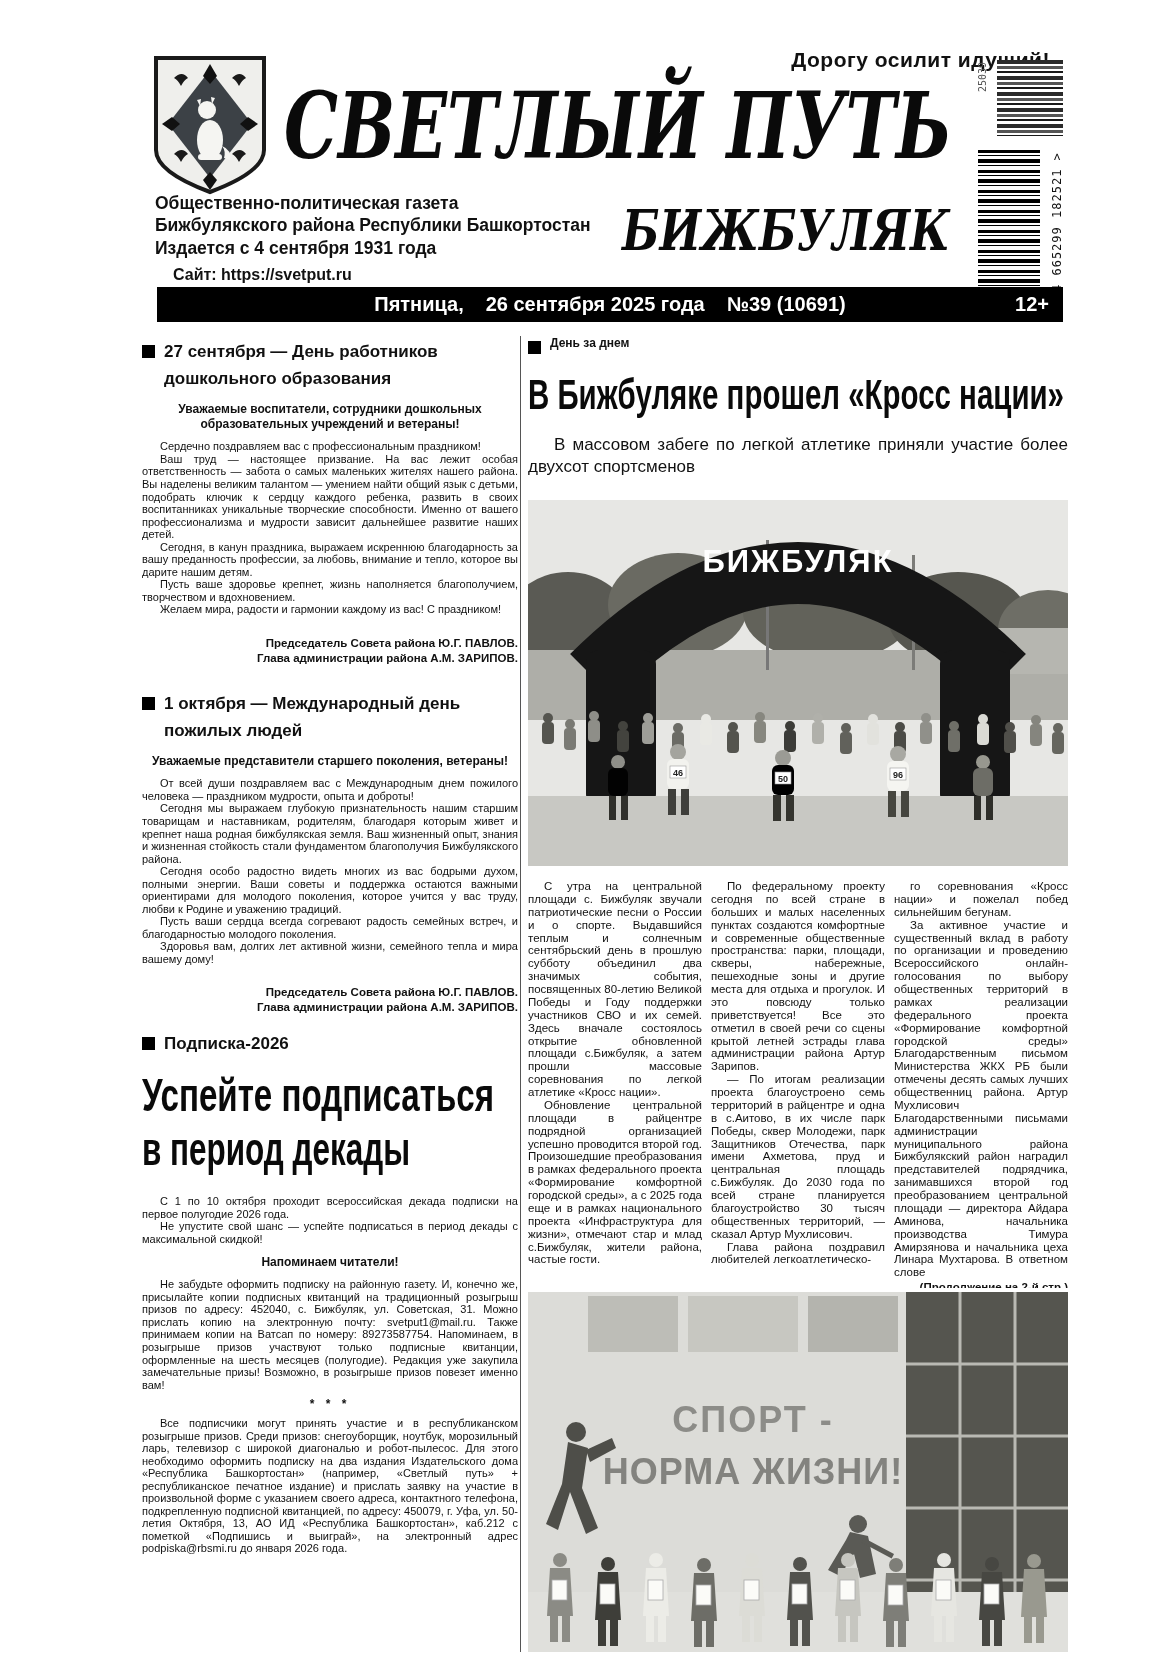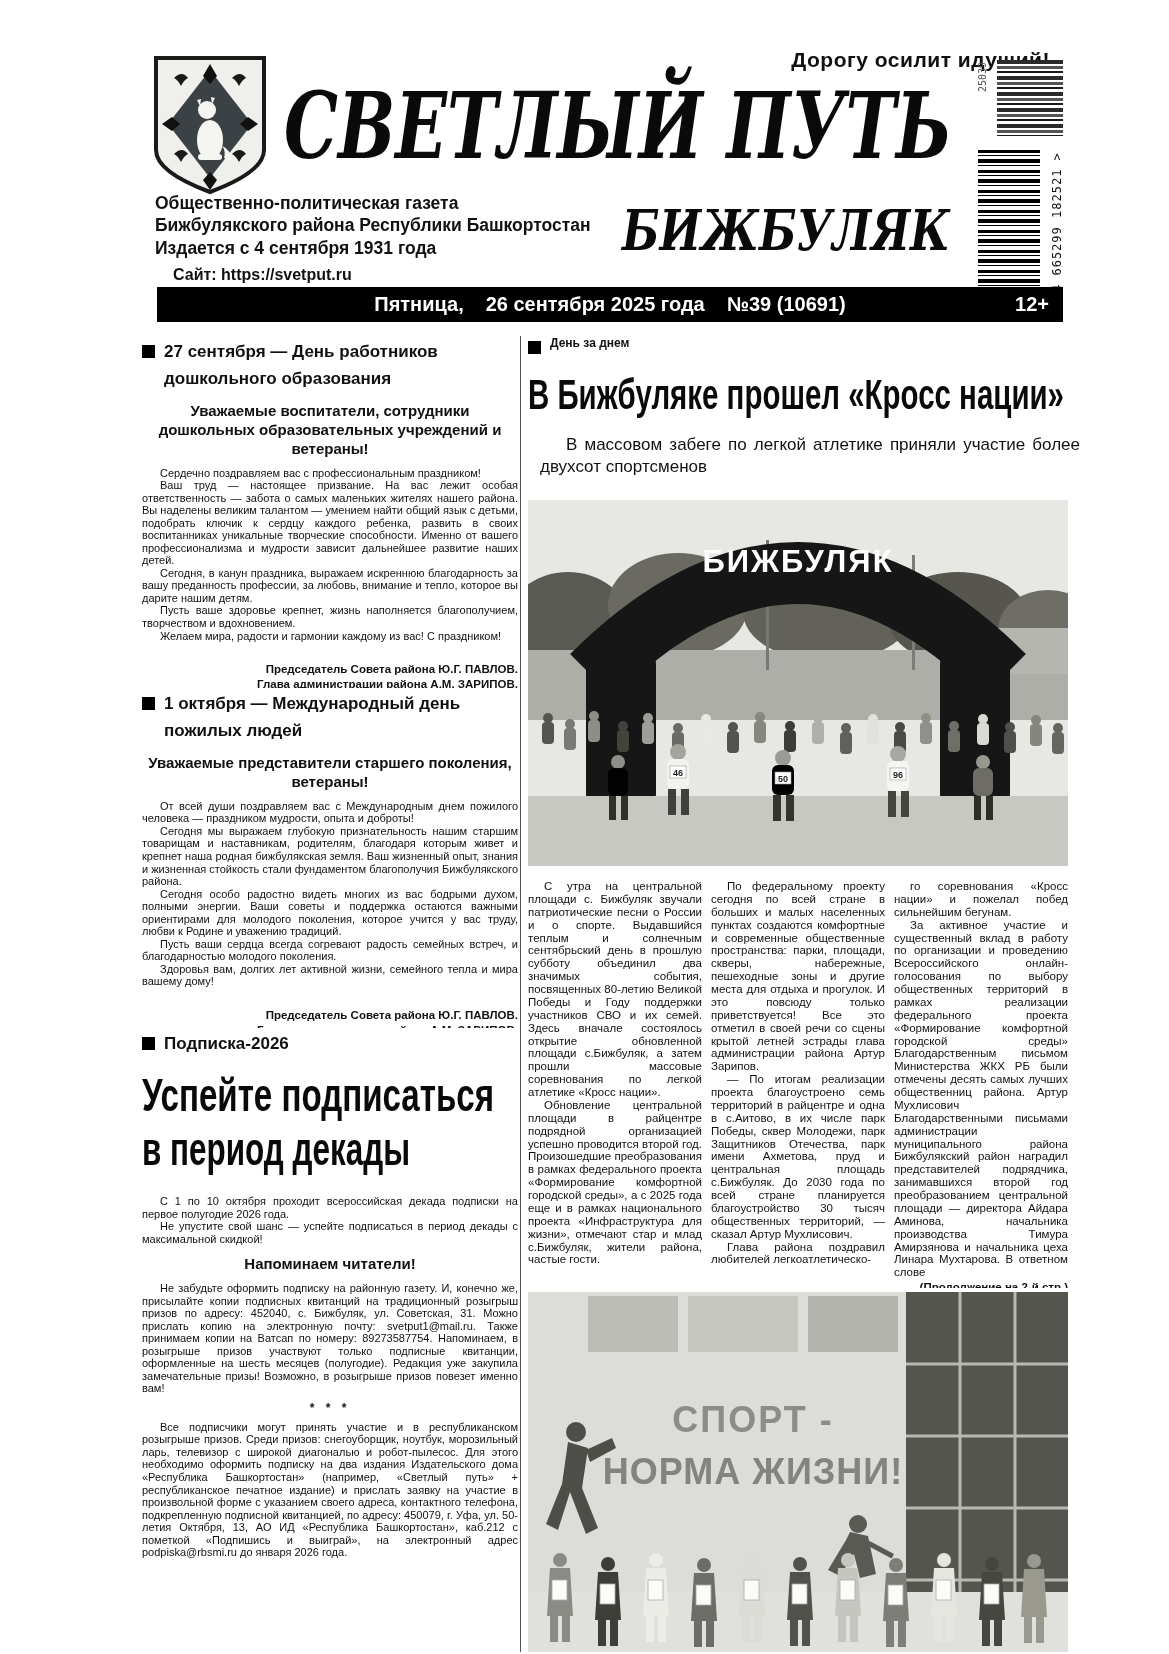--- a/index.html
+++ b/index.html
@@ -36,30 +36,30 @@
   .rightcol{position:absolute;left:386px;top:0;width:540px;height:1320px;}
   
   .kicker{position:relative;padding-left:22px;font-weight:bold;font-size:17px;line-height:1.6;}
   .kicker .sq{position:absolute;left:0;top:7px;width:13px;height:13px;background:#000;}
   .kicker .kt{text-decoration-thickness:2px;text-underline-offset:5px;}
   
   .sec{position:absolute;left:0;width:376px;overflow:hidden;}
   .sec1{top:4px;height:350px;}
   .sec2{top:356px;height:338px;}
   .sec3{top:696px;height:624px;}
-  .salut{font-weight:bold;text-align:center;font-size:15px;line-height:1.25;margin:10px 4px 8px;}
+  .salut{font-weight:bold;text-align:center;font-size:12px;line-height:1.25;margin:10px 4px 8px;}
   .b{font-size:11px;line-height:1.14;text-align:justify;text-indent:18px;margin:0;}
   .sigs{font-weight:bold;text-align:right;font-size:11.5px;line-height:1.3;margin-top:20px;}
   .subhead-svg{display:block;margin:14px 0 18px;}
   .intro{margin-top:2px;}
   .sep{text-align:center;font-weight:bold;font-size:12px;letter-spacing:4px;margin:6px 0;}
   
   .rc-kicker{font-size:12px;}
   .headline-svg{position:absolute;left:0;top:34px;}
-  .lede{position:absolute;left:12px;top:100px;width:540px;font-size:17px;line-height:1.3;
+  .lede{position:absolute;left:0;top:100px;width:540px;font-size:17px;line-height:1.3;
         text-align:justify;text-indent:26px;}
   .photo1{position:absolute;left:0;top:166px;width:540px;height:366px;}
   .cols3{position:absolute;left:0;top:546px;width:540px;height:408px;display:flex;gap:9px;overflow:hidden;}
   .col{width:174px;}
   .col .b{font-size:11.5px;line-height:1.12;text-indent:16px;}
   .cont{font-weight:bold;text-align:right;font-size:11.5px;margin-top:2px;}
   .photo2{position:absolute;left:0;top:958px;width:512px;height:360px;border-radius:17px;}
   svg{display:block;}
 </style>
 </head>

